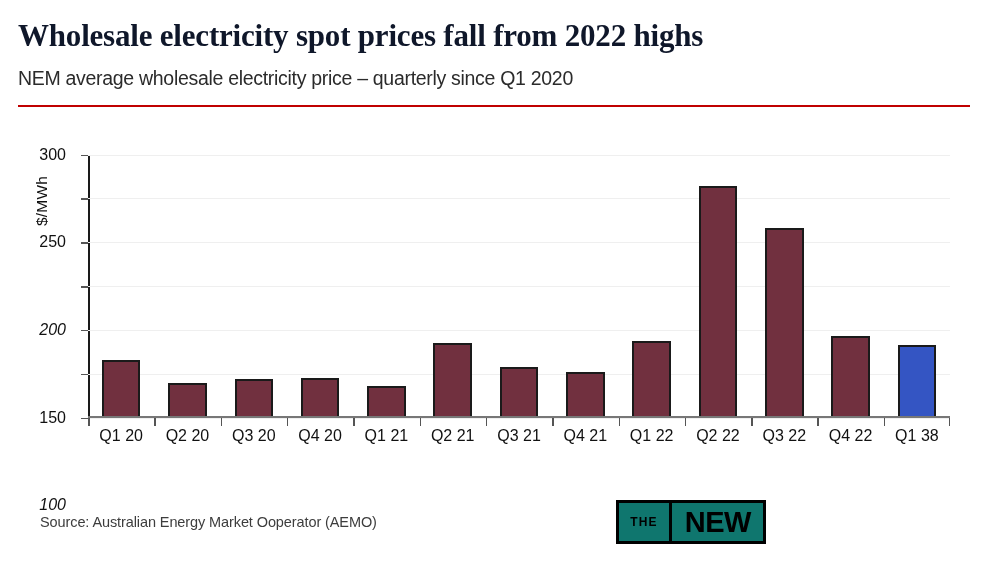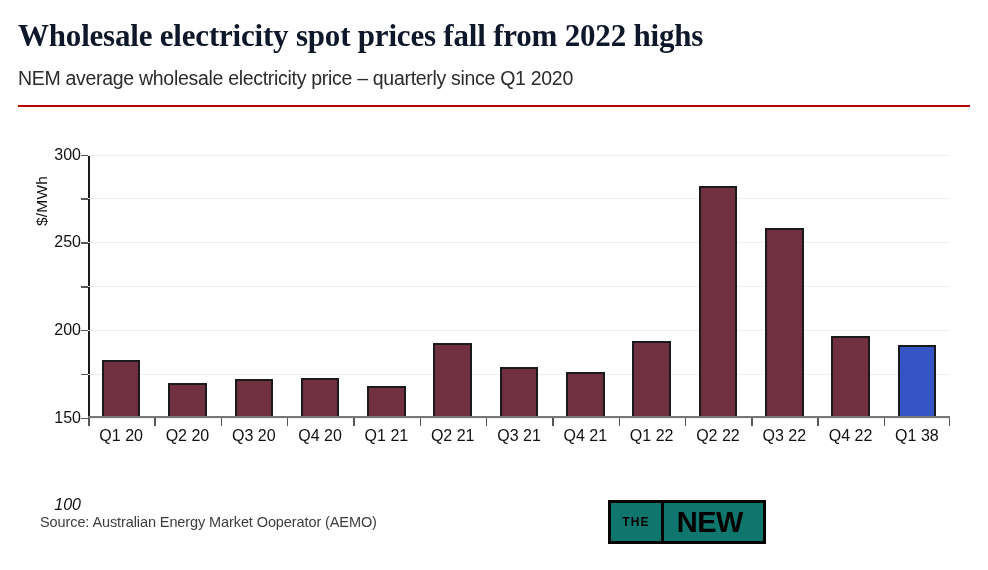--- a/index.html
+++ b/index.html
@@ -89,21 +89,21 @@
   .y-tick {
     position: absolute;
     left: -7px;
     width: 7px;
     height: 1.5px;
     background: #555;
   }
   .y-label {
     position: absolute;
     right: 100%;
-    margin-right: 0;
+    margin-right: 15px;
     transform: translateY(-50%);
     font-size: 16px;
     color: #111;
     white-space: nowrap;
   }
   .x-axis-line {
     position: absolute;
     left: 0;
     bottom: 0;
     width: 862px;
@@ -207,21 +207,21 @@
     padding: 0 11px;
     font-size: 12px;
     font-weight: bold;
     letter-spacing: 1.2px;
     color: #000;
     border-right: 3px solid #000;
   }
   .logo-main {
     display: flex;
     align-items: center;
-    padding: 0 20px 0 13px;
+    padding: 0 12px 0 13px;
     font-size: 29px;
     line-height: 1;
     letter-spacing: -0.5px;
     color: #000;
   }
   .logo-new { font-weight: bold; }
   .logo-daily { font-weight: 400; }
 </style>
 </head>
 <body>
@@ -244,21 +244,21 @@
         <div class="gridline" style="top: 175.333px;"></div>
         <div class="y-tick" style="top: 175.333px; font-style: italic;">
           <div class="y-label" style="top: 175.333px;">100</div>
         </div>
         <div class="gridline" style="top: 131.5px;"></div>
         <div class="y-tick" style="top: 131.5px;">
           <div class="y-label" style="top: 131.5px;">150</div>
         </div>
         <div class="gridline" style="top: 87.6667px;"></div>
         <div class="y-tick" style="top: 87.6667px;">
-          <div class="y-label" style="top: 87.6667px;">200</div>
+          <div class="y-label" style="top: 87.6667px; font-style: italic;">200</div>
         </div>
         <div class="gridline" style="top: 43.8333px;"></div>
         <div class="y-tick" style="top: 43.8333px;">
           <div class="y-label" style="top: 43.8333px;">250</div>
         </div>
         <div class="gridline" style="top: 0px;"></div>
         <div class="y-tick" style="top: 0px;">
           <div class="y-label" style="top: 0px;">300</div>
         </div>
       </div>

